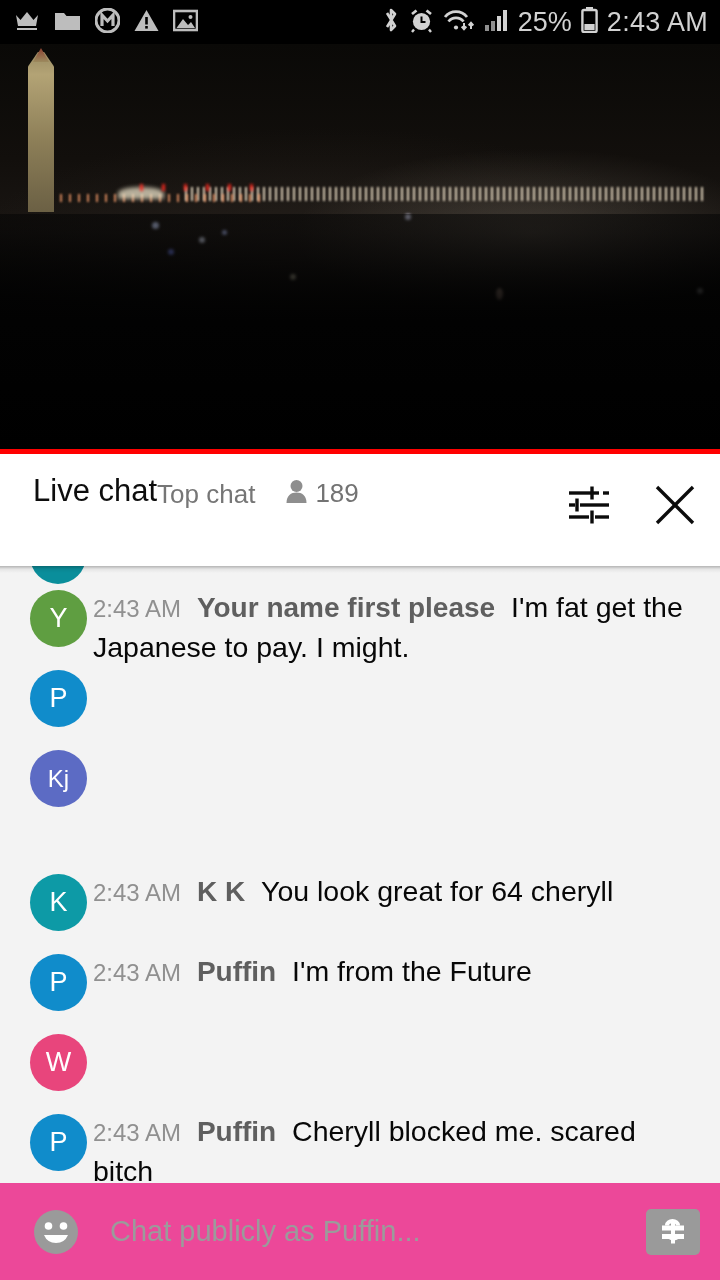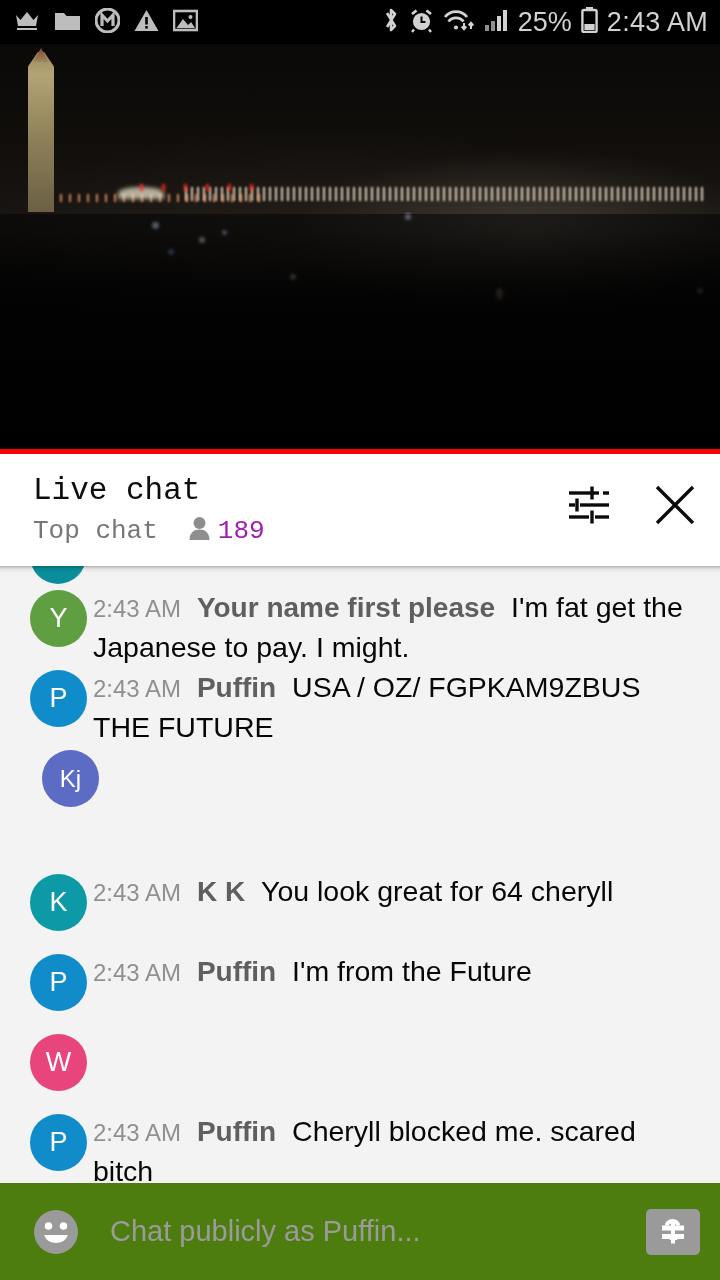--- a/index.html
+++ b/index.html
@@ -82,26 +82,26 @@
   .progressbar {
     position: absolute; left: 0; bottom: 0; width: 720px; height: 5px; background: #ff0000;
   }
 
   
   .chat-header {
     position: absolute; top: 454px; left: 0; width: 720px; height: 112px;
     background: #fff; display: flex; align-items: flex-start; padding: 18px 22px 0 33px;
     z-index: 5;
   }
-  .ch-titles { display: flex; flex-direction: column; font-family: Liberation Mono, monospace; }
+  .ch-titles { display: flex; flex-direction: row; }
   .ch-title { font-size: 31px; color: #0d0d0d; font-weight: 400; line-height: 38px; }
   .ch-sub { display: flex; align-items: center; margin-top: 5px; }
   .ch-subtext { font-size: 26px; color: #767676; line-height: 32px; }
   .ch-viewers { display: flex; align-items: center; margin-left: 30px; gap: 7px; }
-  .ch-count { font-size: 26px; color: #a21caf; }
+  .ch-count { font-size: 26px; color: #737373; }
   .ch-actions { margin-left: auto; display: flex; align-items: center; gap: 40px; padding-top: 10px; }
   .ch-btn { width: 46px; height: 46px; display: flex; align-items: center; justify-content: center; cursor: pointer; }
 
   
   .chat-list {
     position: absolute; top: 566px; left: 0; width: 720px; height: 617px;
     background: #f3f3f3; overflow: hidden;
   }
   .list-shadow {
     position: absolute; top: 0; left: 0; width: 720px; height: 7px;
@@ -126,21 +126,21 @@
     font-size: 28.5px; line-height: 38px; color: #0a0a0a;
     word-wrap: break-word;
   }
   .ts { color: #909090; font-size: 24px; }
   .author { color: #5f5f5f; font-weight: bold; font-size: 28px; }
   .body-text { color: #070707; }
 
   
   .input-bar {
     position: absolute; bottom: 0; left: 0; width: 720px; height: 97px;
-    background: #4d7c0f; display: flex; align-items: center; padding: 0 20px 0 28px; justify-content: space-between;
+    background: #ec4899; display: flex; align-items: center; padding: 0 20px 0 28px; justify-content: space-between;
   }
   .emoji-btn { width: 56px; height: 56px; flex: 0 0 56px; display: flex; align-items: center; justify-content: center; cursor: pointer; }
   .chat-input {
     flex: 1; margin-left: 26px; border: none; outline: none; background: transparent;
     font-family: "Liberation Sans", sans-serif; font-size: 29px; color: #222;
   }
   .chat-input::placeholder { color: #9b9b9b; }
   .superchat-btn {
     width: 54px; height: 46px; border-radius: 5px; background: #9a9a9a;
     display: flex; align-items: center; justify-content: center; cursor: pointer; flex: 0 0 54px;
@@ -298,23 +298,22 @@
   <div class="chat-list">
     <div class="list-shadow"></div>
     <div class="clipped-avatar"></div>
     <div id="messages">
         <div class="msg" style="position: absolute; left: 0px; right: 0px; top: 22px;">
           <div class="avatar" style="background: rgb(95, 158, 65);">Y</div>
           <div class="msg-body"><span class="ts">2:43 AM</span>&nbsp;&nbsp;<span class="author">Your name first please</span>&nbsp;&nbsp;<span class="body-text">I'm fat get the Japanese to pay. I might.</span></div>
         </div>
         <div class="msg" style="position: absolute; left: 0px; right: 0px; top: 102px;">
           <div class="avatar" style="background: rgb(16, 140, 203);">P</div>
-          <div class="msg-body"><span class="ts">2:43 AM</span>&nbsp;&nbsp;<span class="author">Puffin</span>&nbsp;&nbsp;<span class="body-text">USA / OZ/ FGPKAM9ZBUS THE FUTURE</span></div>
-        </div>
-        <div class="msg" style="position: absolute; left: 12px; right: 0px; top: 182px;">
+        </div>
+        <div class="msg" style="position: absolute; left: 0px; right: 0px; top: 182px;">
           <div class="avatar two" style="background: rgb(92, 107, 196);">Kj</div>
         </div>
         <div class="msg" style="position: absolute; left: 0px; right: 0px; top: 306px;">
           <div class="avatar" style="background: rgb(13, 154, 166);">K</div>
           <div class="msg-body"><span class="ts">2:43 AM</span>&nbsp;&nbsp;<span class="author">K K</span>&nbsp;&nbsp;<span class="body-text">You look great for 64 cheryll</span></div>
         </div>
         <div class="msg" style="position: absolute; left: 0px; right: 0px; top: 386px;">
           <div class="avatar" style="background: rgb(16, 140, 203);">P</div>
           <div class="msg-body"><span class="ts">2:43 AM</span>&nbsp;&nbsp;<span class="author">Puffin</span>&nbsp;&nbsp;<span class="body-text">I'm from the Future</span></div>
         </div>

